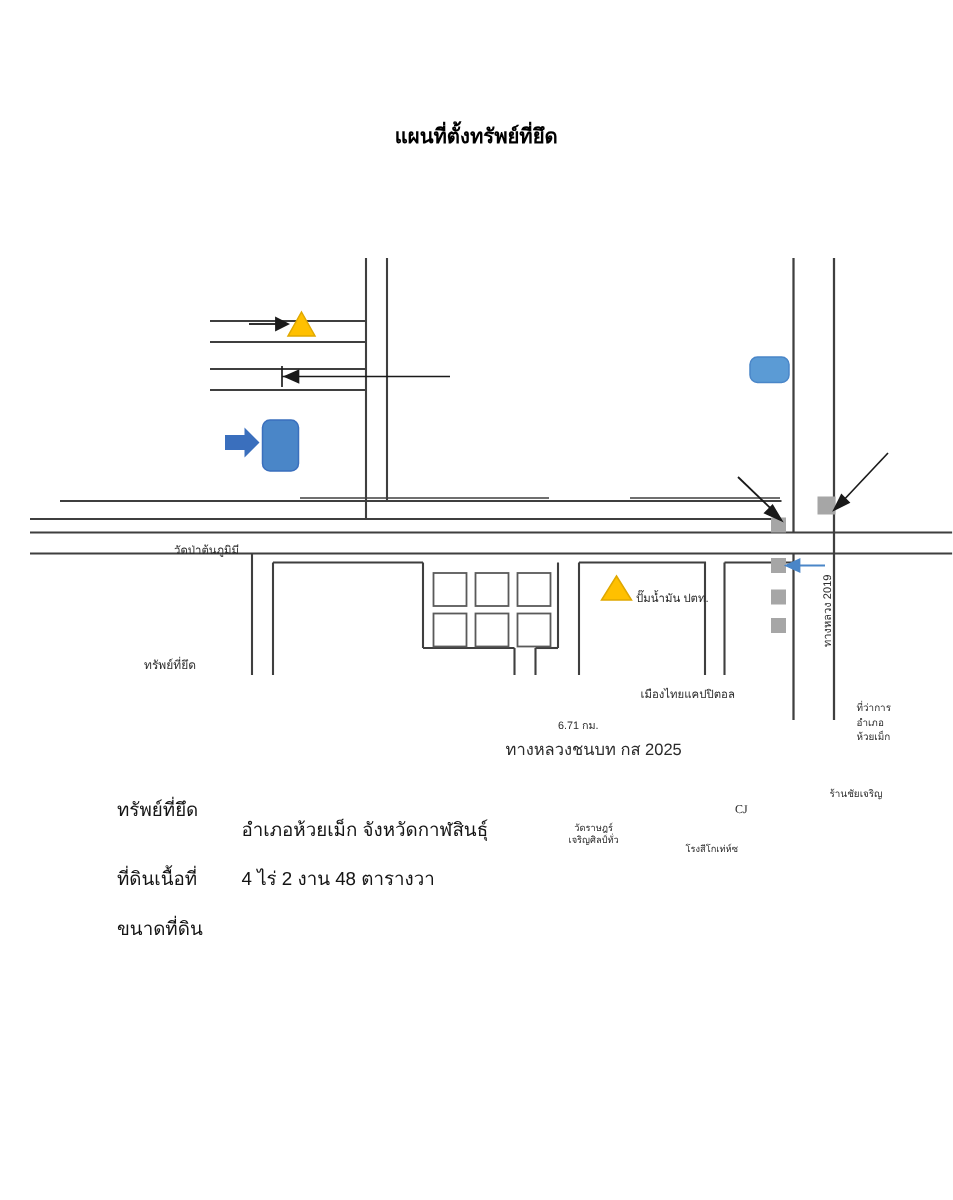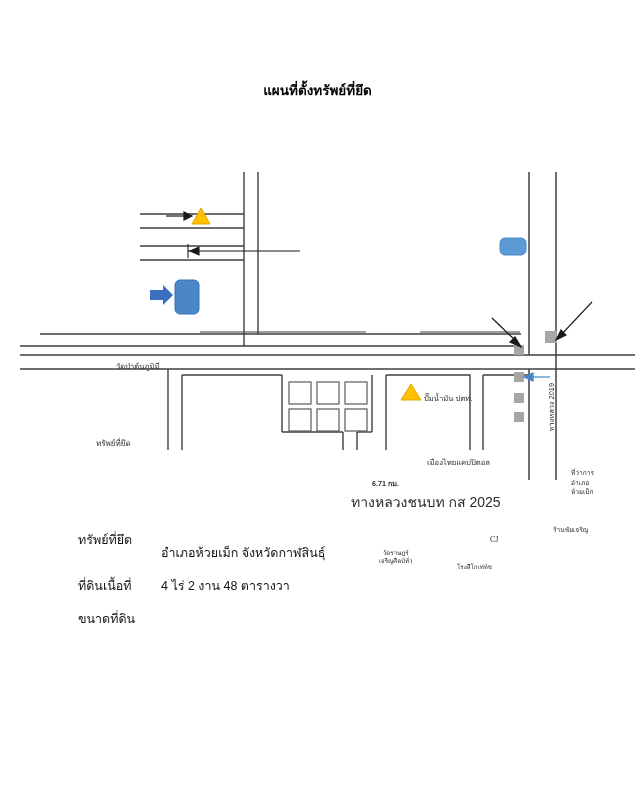--- a/index.html
+++ b/index.html
@@ -46,22 +46,22 @@
     position: absolute;
     font-size: 7.6px;
     color: #2b2b2b;
     white-space: nowrap;
     line-height: 1.25;
   }
   .lbl-wat-pa      { left: 116px; top: 212px; }
   .lbl-seized      { left: 96px;  top: 289px; font-size: 8px; }
   .lbl-ptt         { left: 424px; top: 244px; }
   .lbl-mtc         { left: 427px; top: 308px; text-align: center; }
-  .lbl-hwy-km      { left: 372px; top: 329px; font-size: 7.2px; font-weight: bold; }
-  .lbl-hwy-name    { left: 351px; top: 344px; font-size: 14px; }
+  .lbl-hwy-km      { left: 372px; top: 329px; font-size: 7.2px; }
+  .lbl-hwy-name    { left: 337px; top: 344px; font-size: 11px; }
   .lbl-hwy2019     { left: 547px; top: 233px; font-size: 7.4px;
                      writing-mode: vertical-rl; transform: rotate(180deg);
                      transform-origin: center; }
   .lbl-office      { left: 571px; top: 318px; font-size: 6.6px; line-height: 1.45; }
   .lbl-ranchai     { left: 553px; top: 376px; font-size: 6.6px; }
   .lbl-wat-rat     { left: 379px; top: 399px; font-size: 6.2px; line-height: 1.35;
                      text-align: center; }
   .lbl-cj          { left: 490px; top: 385px; font-size: 8px; font-family: "Liberation Serif", serif; }
   .lbl-rongsi      { left: 457px; top: 413px; font-size: 6.2px; }
 

